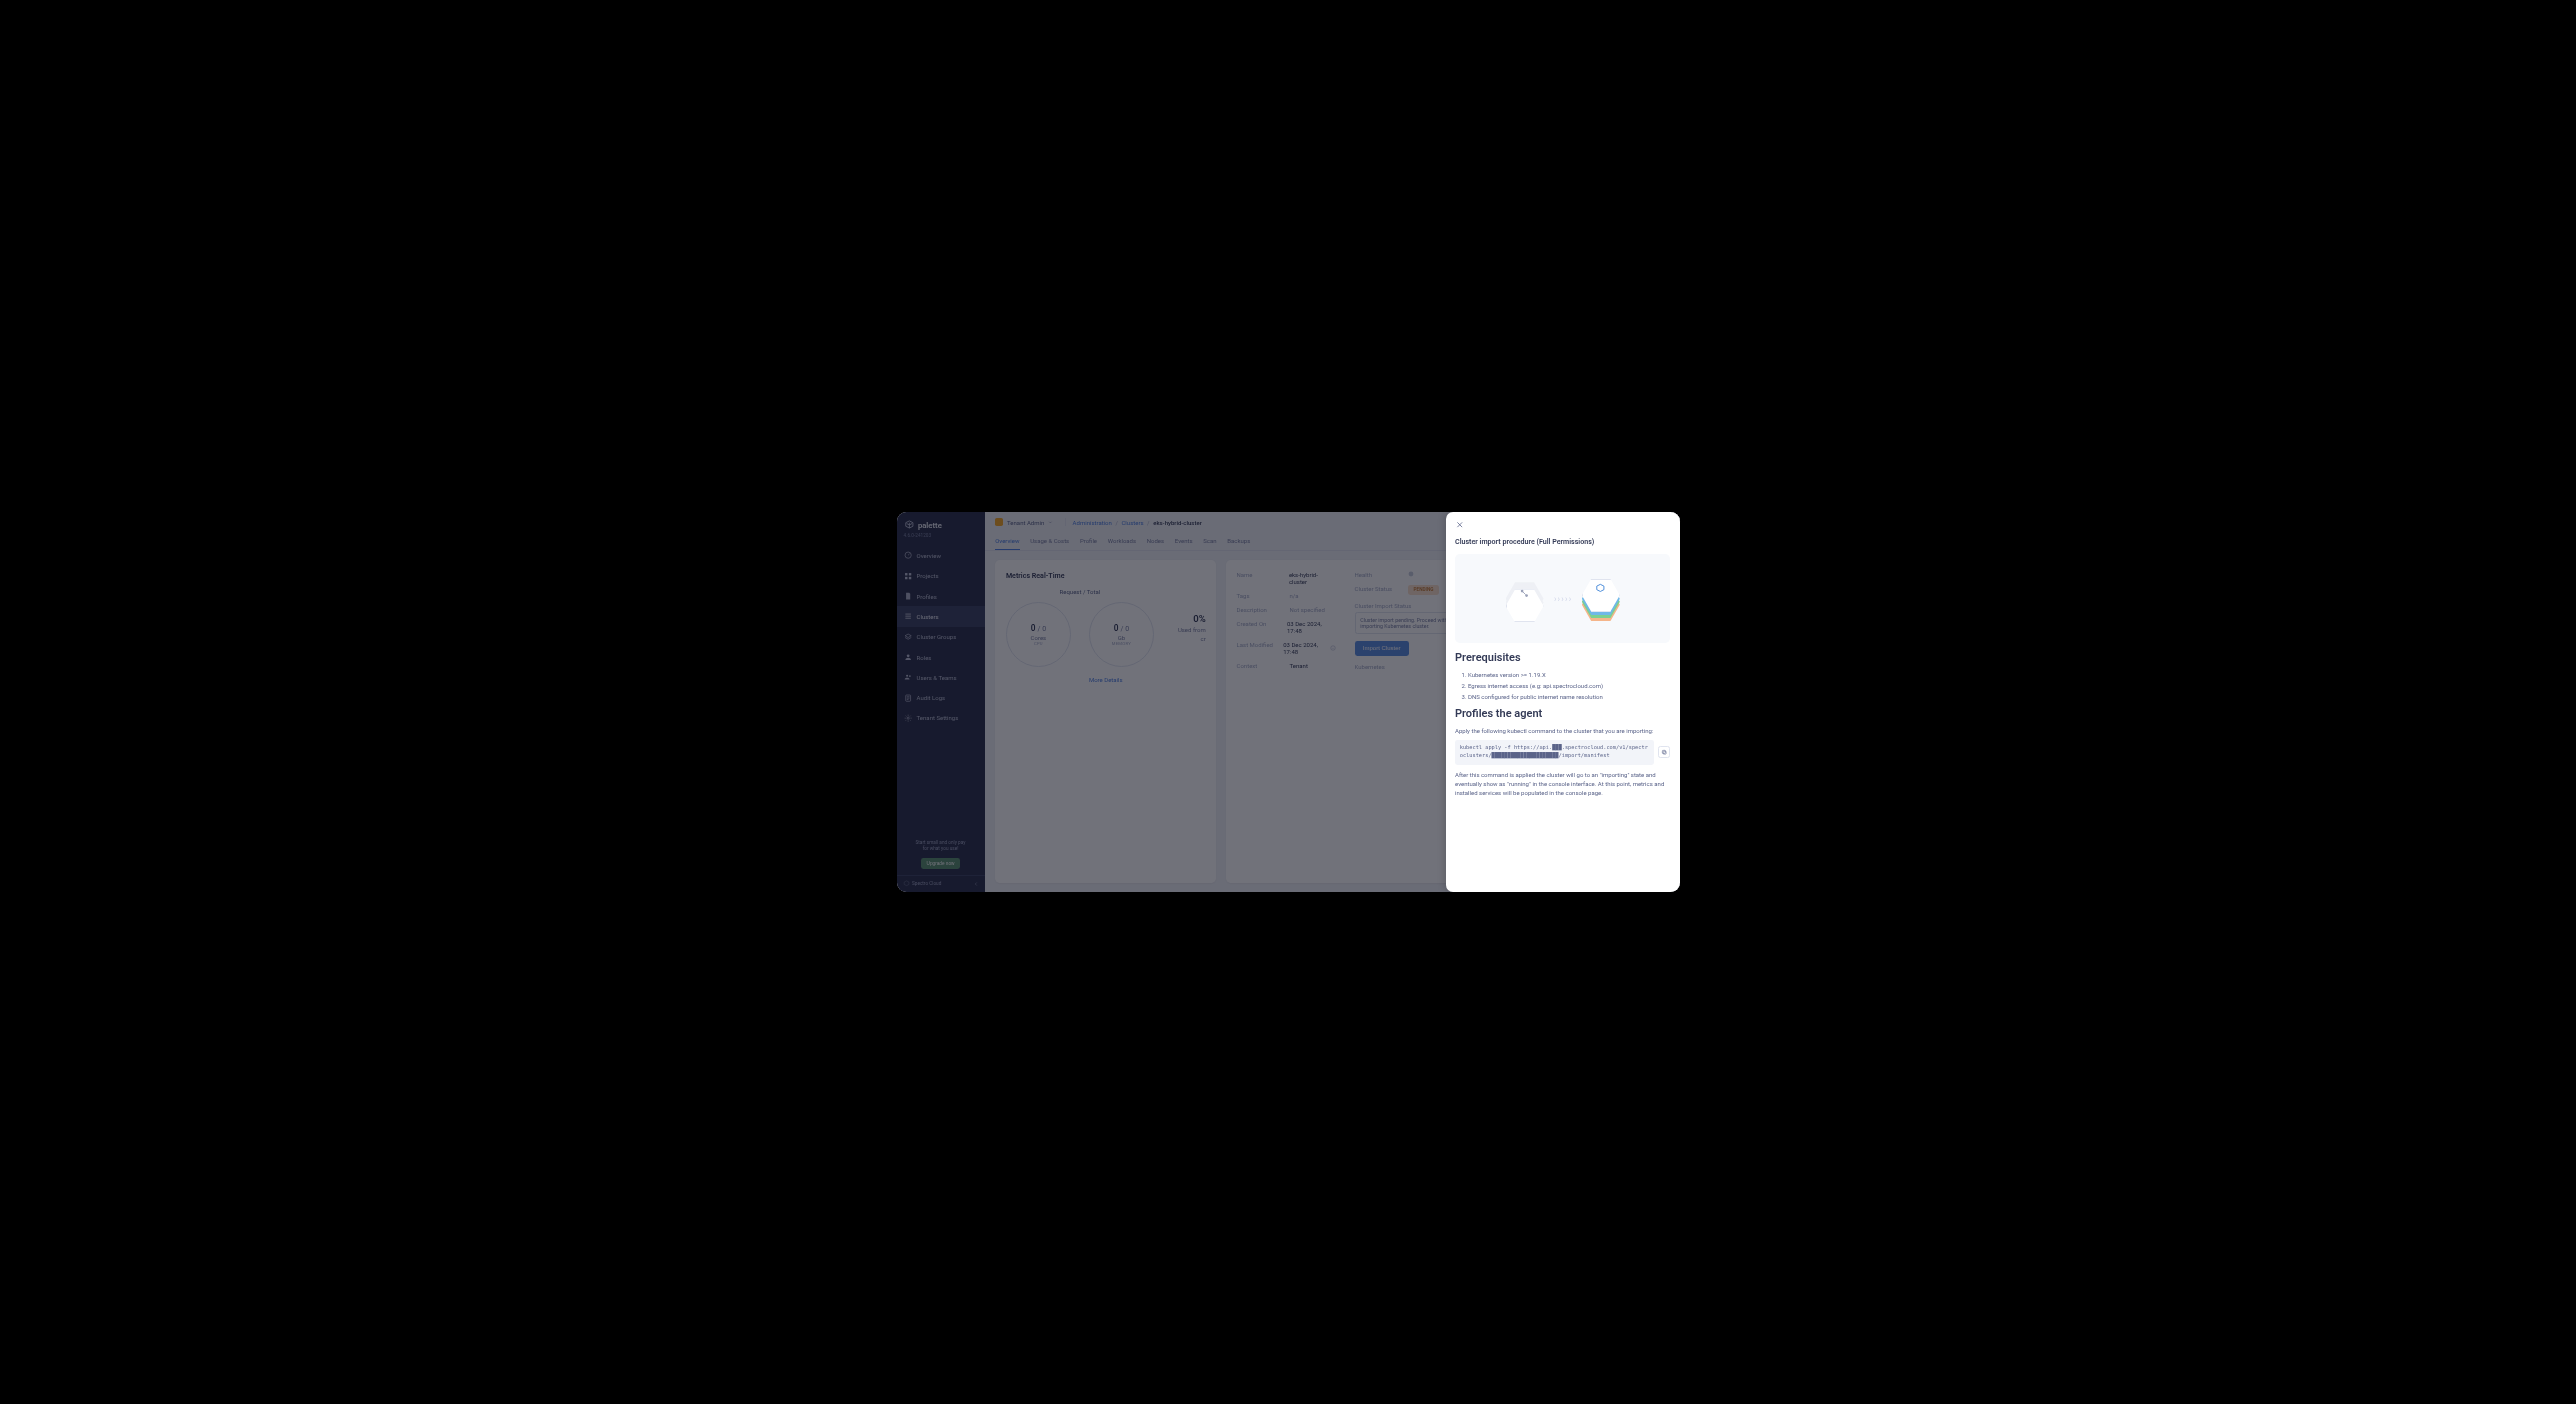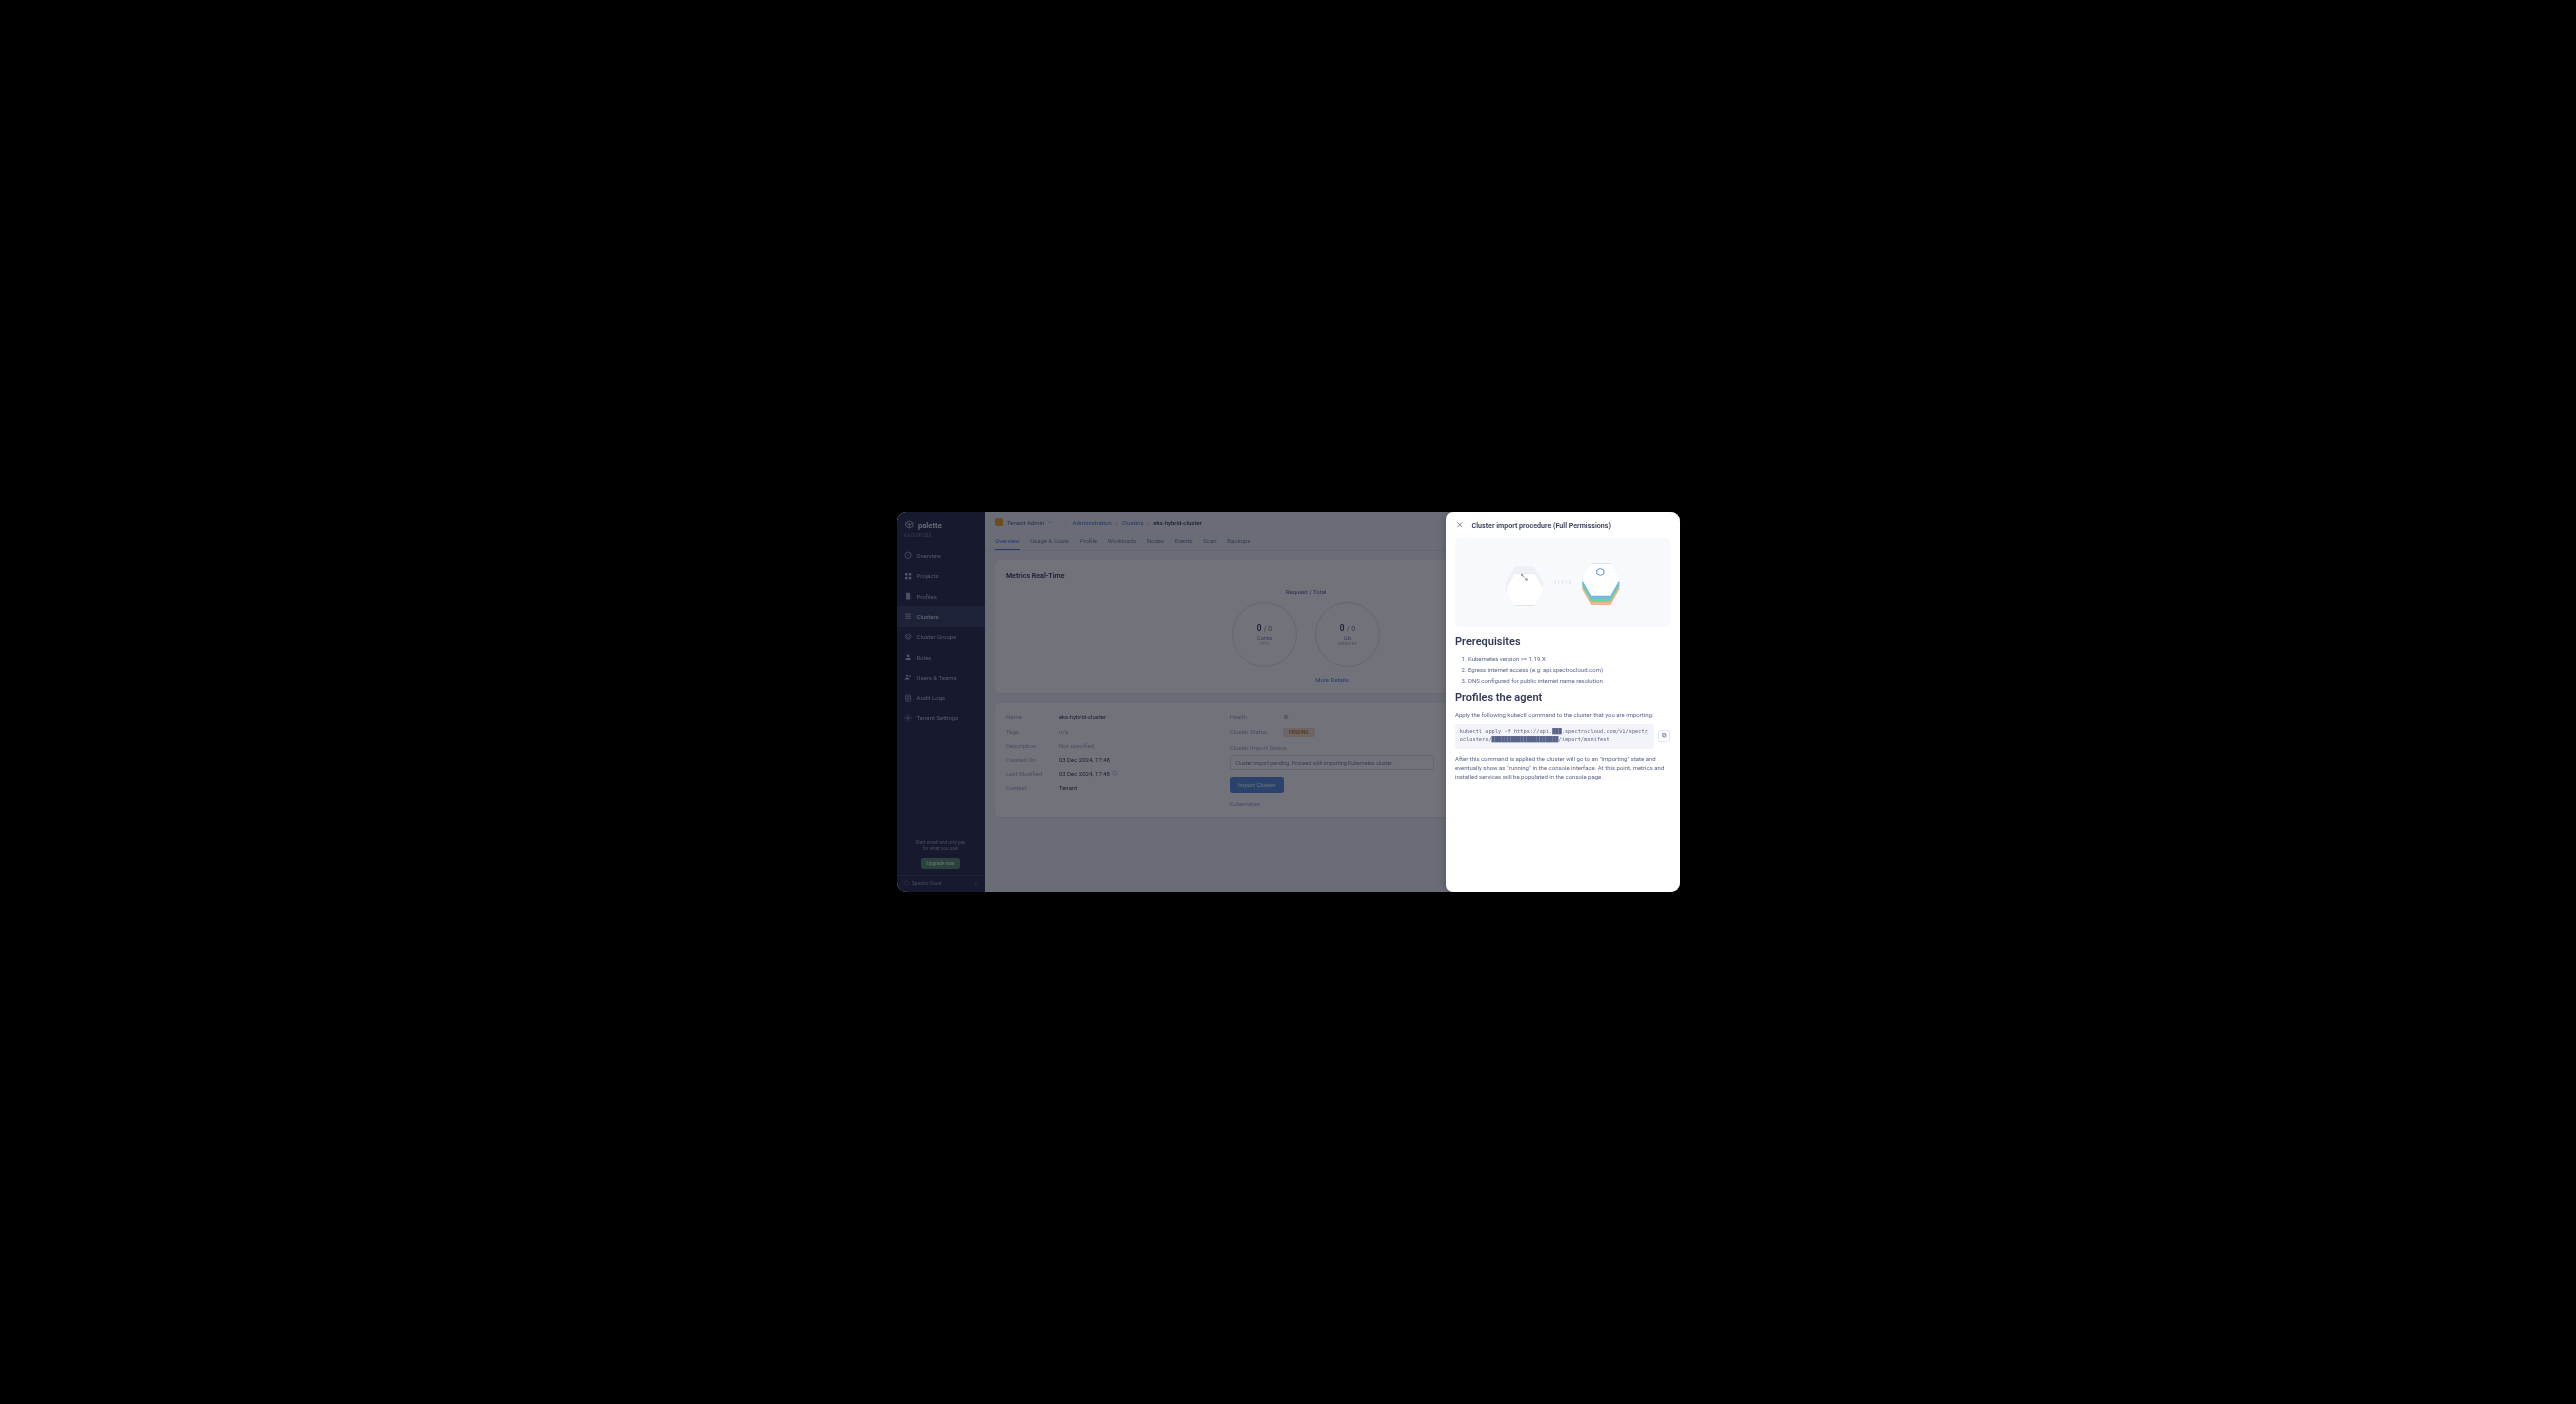--- a/index.html
+++ b/index.html
@@ -158,21 +158,21 @@
 }
 .tab.active {
   color: #4a7de0;
   border-bottom-color: #4a7de0;
 }
 .content {
   flex: 1;
   padding: 9.5px 10.7px;
   overflow-y: auto;
   display: flex;
-  flex-direction: column;
+  flex-direction: row;
   gap: 9.5px;
 }
 .card {
   background: #fff;
   border-radius: 4.7px;
   padding: 10.7px;
   box-shadow: 0 0.6px 1.2px rgba(0,0,0,0.04);
 }
 .card-title {
   font-size: 7.1px;
@@ -302,23 +302,24 @@
   width: 234px;
   background: #fff;
   border-radius: 7.1px;
   display: flex;
   flex-direction: column;
   z-index: 10;
   box-shadow: -1.2px 0 7.1px rgba(0,0,0,0.15);
 }
 .panel-header {
   display: flex;
-  align-items: flex-end;
+  align-items: flex-start;
   gap: 7.1px;
   padding: 8.3px 9.5px;
+  flex-direction: column;
 }
 .panel-close {
   width: 9.5px;
   height: 9.5px;
   cursor: pointer;
   color: #5a6389;
 }
 .panel-title {
   font-size: 7.1px;
   font-weight: 600;

